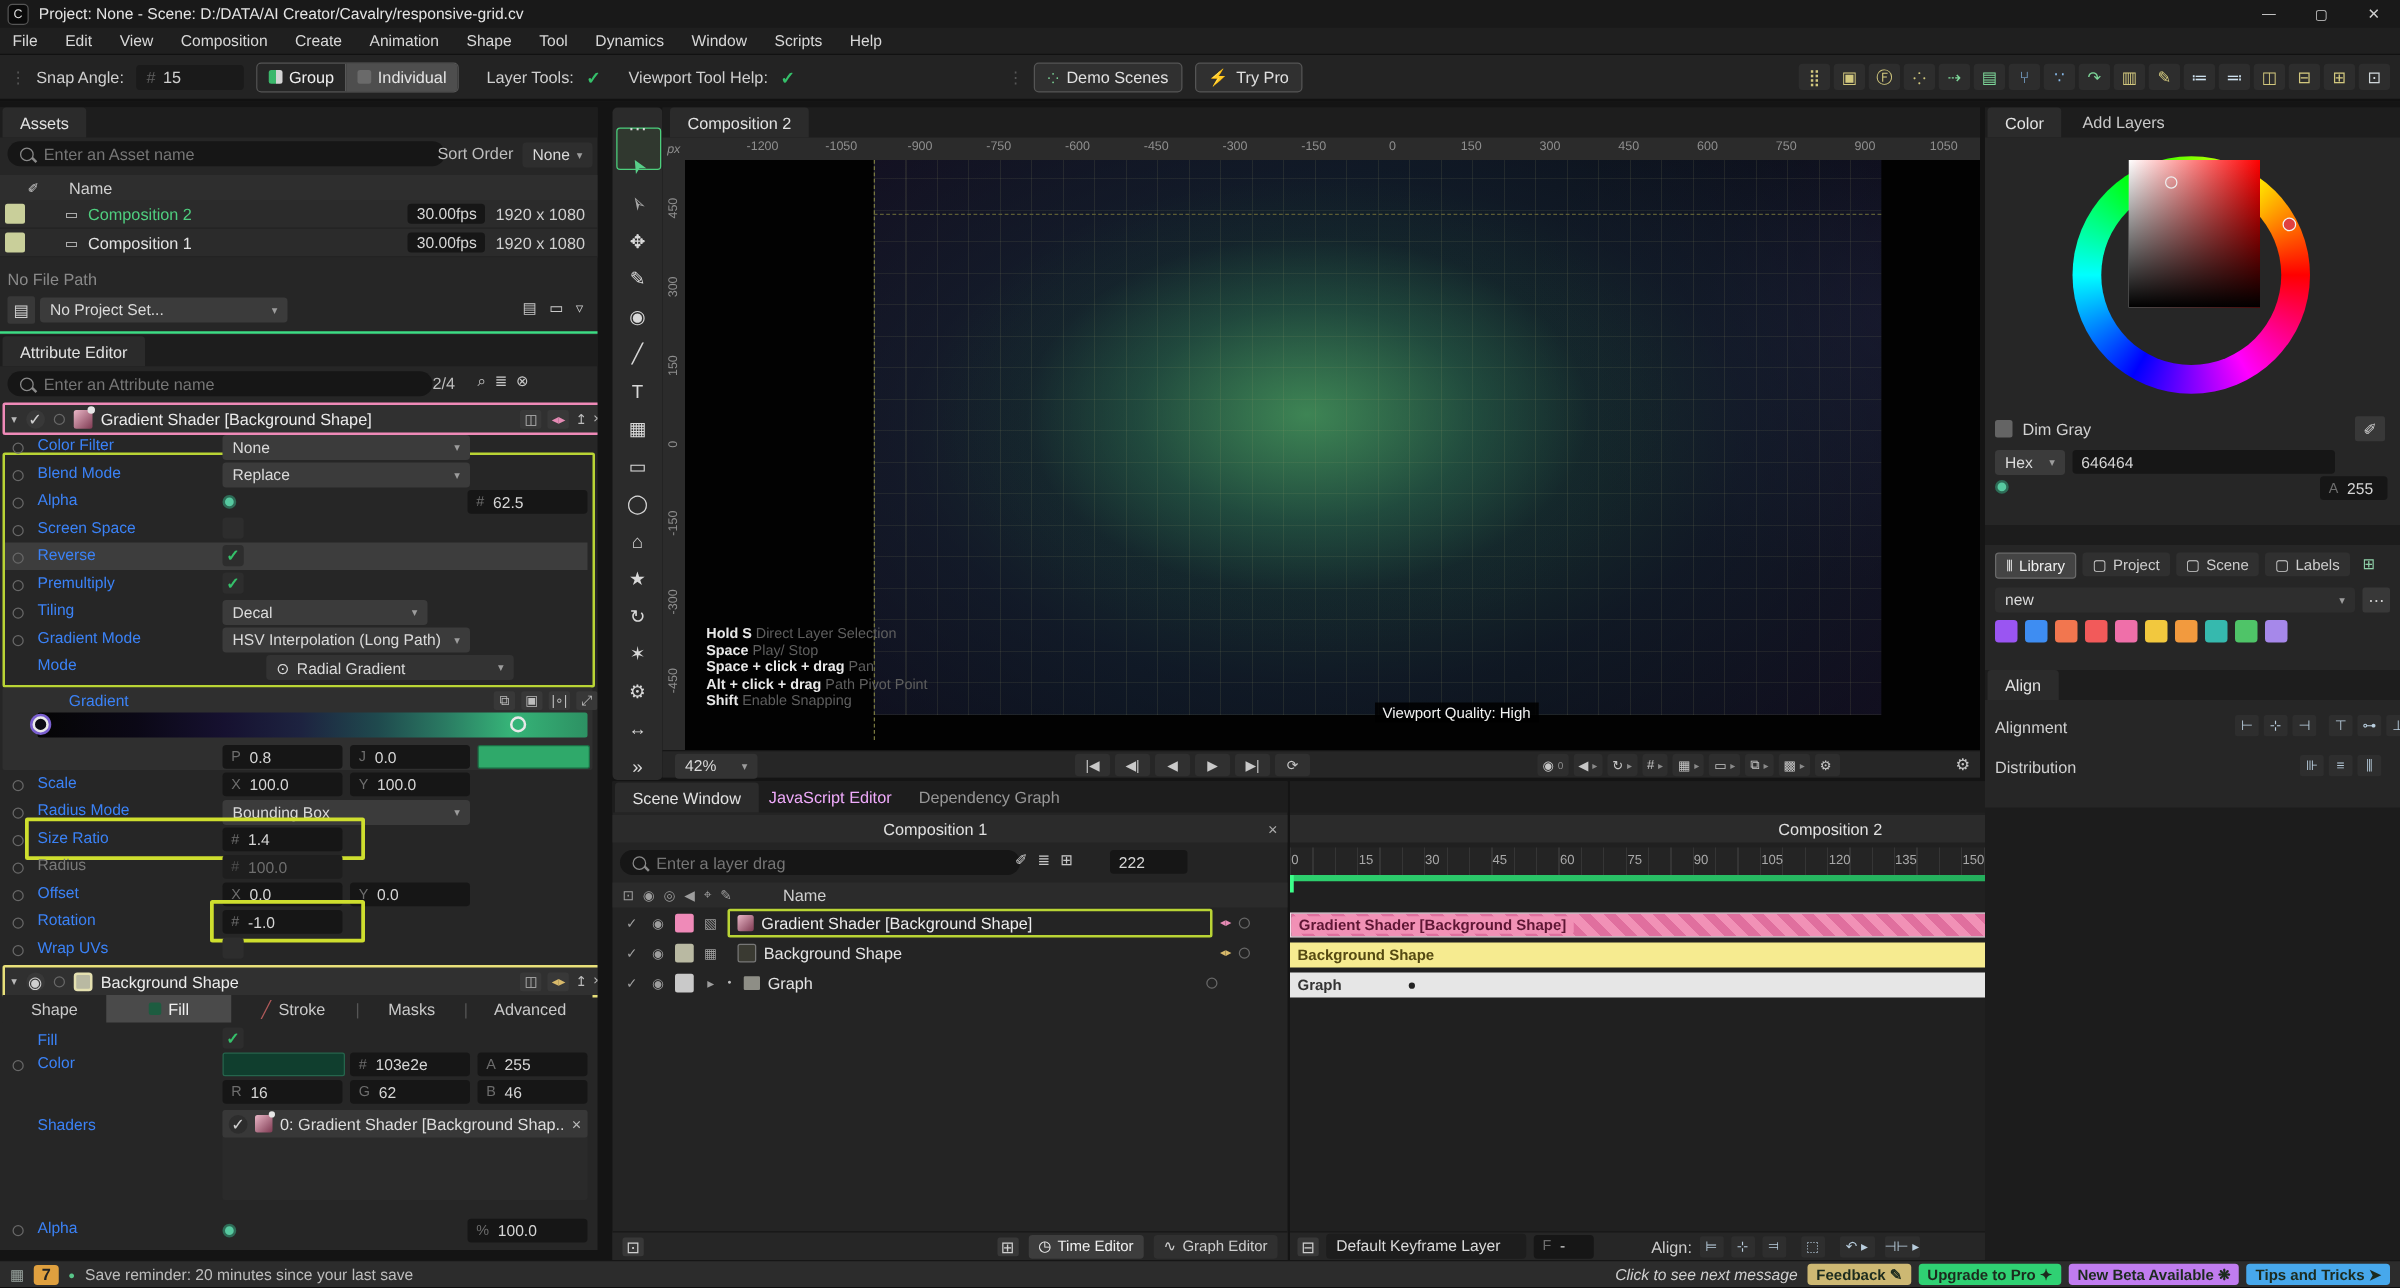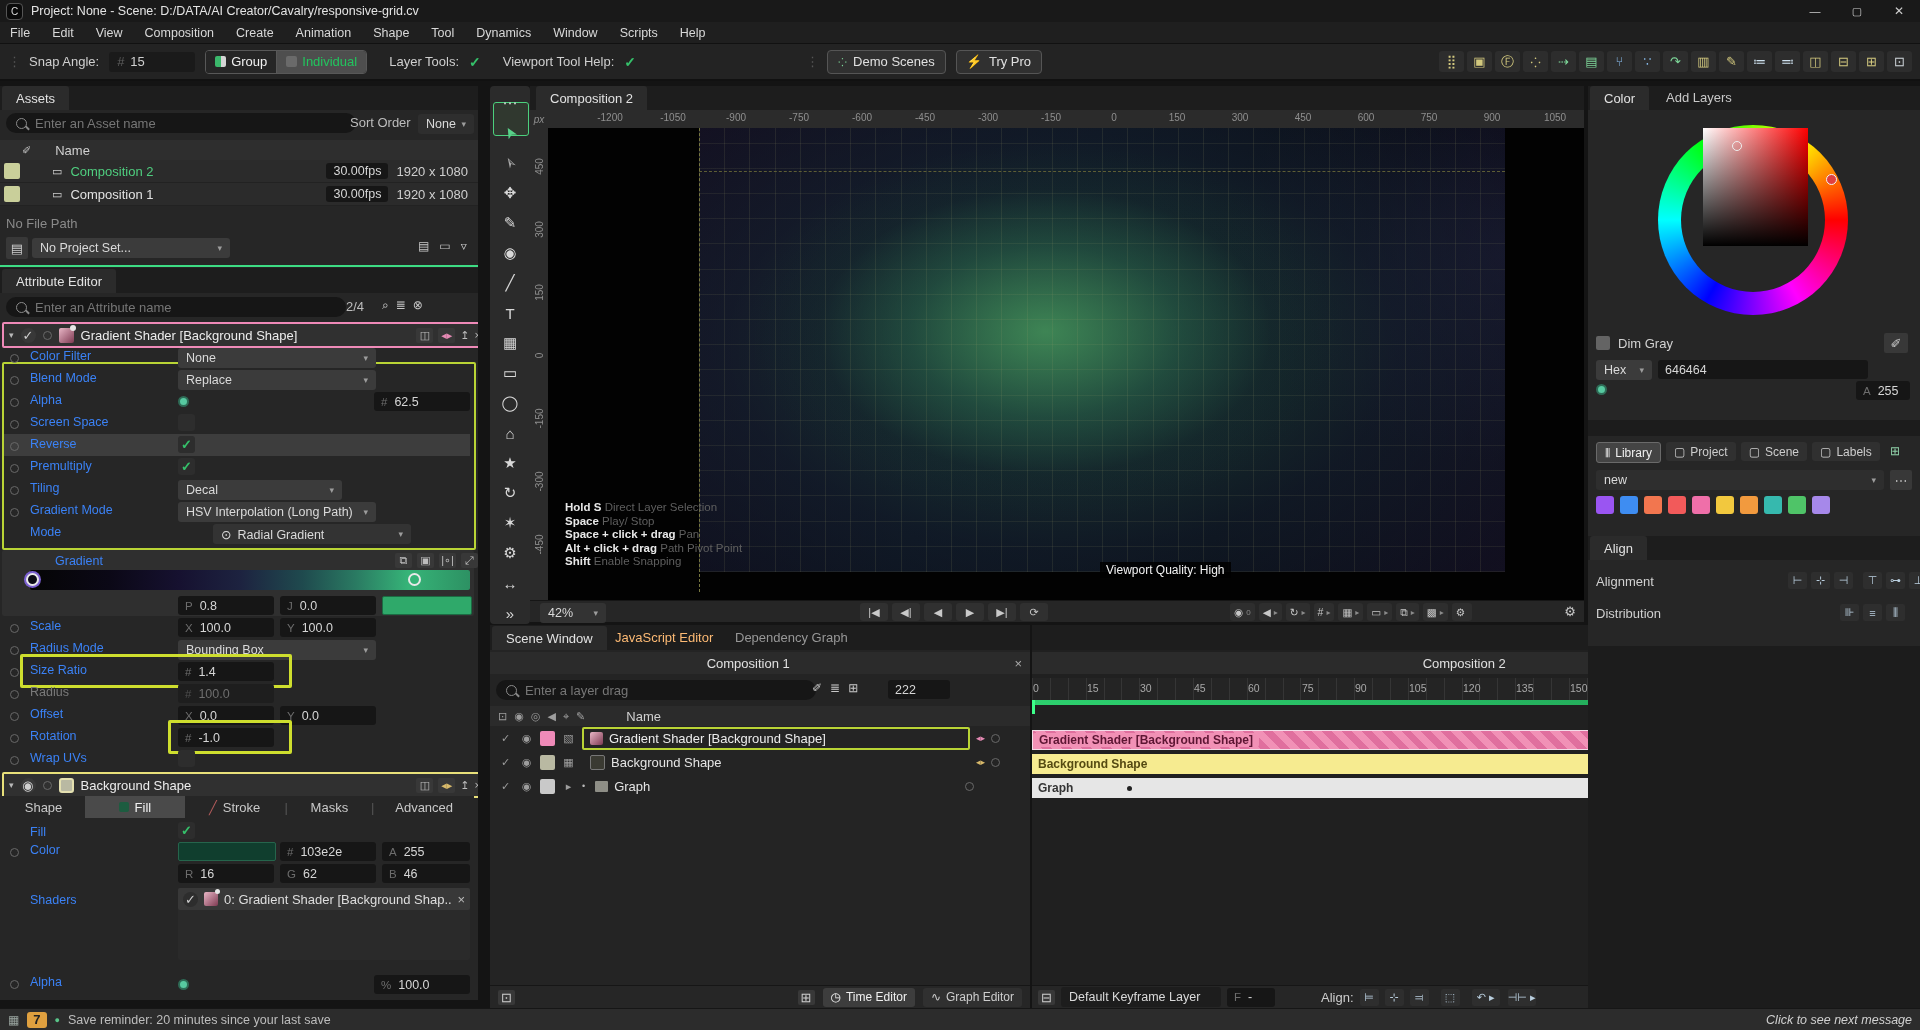--- a/index.html
+++ b/index.html
@@ -13,21 +13,21 @@
   #winbtns span{width:42px;height:22px;display:flex;align-items:center;justify-content:center;color:#cfcfcf;font-size:11px;}
   #winbtns span:last-child{font-size:12px;}
   #menubar{left:0;top:22px;width:1920px;height:22px;background:#1f1f1f;display:flex;align-items:center;gap:22px;padding-left:10px;box-sizing:border-box;color:#d8d8d8;font-size:12.5px;border-bottom:1px solid #111;}
   #topbar{left:0;top:44px;width:1920px;height:37px;background:#232323;border-bottom:2px solid #111;box-sizing:border-box;display:flex;align-items:center;padding:0 8px;gap:10px;}
   .grip{color:#565656;font-size:13px;letter-spacing:-2px;}
   .tb-label{color:#cfcfcf;font-size:13px;}
   .tb-field{background:#1a1a1a;border-radius:3px;height:20px;display:flex;align-items:center;padding:0 8px;gap:6px;width:70px;}
   .tb-field .pfx{color:#5f5f5f;}
   .seg{display:flex;border:1px solid #585858;border-radius:4px;overflow:hidden;height:22px;}
   .seg .s1{background:#262626;color:#f0f0f0;display:flex;align-items:center;gap:5px;padding:0 9px;border-right:1px solid #585858;}
-  .seg .s2{background:#4e4e4e;color:#22c55e;display:flex;align-items:center;gap:5px;padding:0 9px;}
+  .seg .s2{background:#4e4e4e;color:#e5e5e5;display:flex;align-items:center;gap:5px;padding:0 9px;}
   .mini-grid{width:11px;height:11px;background:
       linear-gradient(90deg,#3dc873 50%,#e8e8e8 50%);border-radius:2px;opacity:.9;}
   .mini-grid2{width:11px;height:11px;background:#6a6a6a;border-radius:2px;}
   .greencheck{color:#35c06a;font-weight:bold;font-size:14px;}
   .tb-btn{background:#303030;border:1px solid #555;border-radius:4px;height:22px;display:flex;align-items:center;gap:6px;padding:0 10px;color:#e0e0e0;}
   #tb-icons{margin-left:auto;display:flex;gap:3px;align-items:center;}
   .tbi{width:25px;height:21px;background:#2d2d2d;border-radius:3px;display:flex;align-items:center;justify-content:center;font-size:13px;}
   
   .panel-tab{background:#2b2b2b;color:#e2e2e2;font-size:13px;display:inline-flex;align-items:center;padding:0 14px;height:24px;border-radius:3px 3px 0 0;}
   .tabstrip{background:#1d1d1d;}
@@ -623,21 +623,21 @@
             <span style="color:#8b8b8b;font-size:8px"></span>
           </span>
         </div>
       <span class="r" style="right:8px;top:3px;color:#c6c6c6;">⚙</span>
     </div>
   </div>
 
   <div class="r" style="left:490px;top:625px;width:540px;height:383px;background:#242424;">
     <div class="r tabstrip" style="left:0;top:0;width:540px;height:25px;"></div>
     <span class="r panel-tab" style="left:2px;top:1px">Scene Window</span>
-    <span class="r" style="left:125px;top:5px;color:#fdba74">JavaScript Editor</span>
+    <span class="r" style="left:125px;top:5px;color:#f0abfc">JavaScript Editor</span>
     <span class="r" style="left:245px;top:5px;color:#979797">Dependency Graph</span>
     <div class="r" style="left:0;top:27px;width:540px;height:22px;background:#2b2b2b;display:flex;align-items:center;">
       <span style="flex:1;text-align:center;color:#e0e0e0">Composition 1</span>
       <span style="padding:0 8px;color:#aaa">×</span>
     </div>
     <div class="r search" style="left:6px;top:55px;width:300px;">
       <span class="mag"></span>
       <span>Enter a layer drag</span>
     </div>
     <span class="r" style="left:322px;top:56px;display:flex;gap:8px;color:#c9c9c9;font-size:12px;">
@@ -875,15 +875,22 @@
     </span>
   </div>
 
   <div class="r" id="statusbar">
     <span style="color:#9aa5a0;font-size:12px">▦</span>
     <span style="background:#dfa03f;color:#222;font-weight:bold;border-radius:3px;padding:0 6px;height:16px;display:flex;align-items:center;">7</span>
     <span style="color:#59c589;font-size:9px">●</span>
     <span style="color:#bdbdbd;font-size:12.5px">Save reminder: 20 minutes since your last save</span>
     <span style="flex:1"></span>
     <span style="color:#d0d0d0;font-style:italic;font-size:12.5px">Click to see next message</span>
+    <span style="display:flex;gap:6px;">
+
+    <span class="stbtn" style="background: rgb(205, 184, 115);">Feedback ✎</span>
+        <span class="stbtn" style="background: rgb(47, 209, 115);">Upgrade to Pro ✦</span>
+        <span class="stbtn" style="background: rgb(192, 124, 240);">New Beta Available ❋</span>
+        <span class="stbtn" style="background: rgb(71, 168, 236);">Tips and Tricks ➤</span>
+      </span>
   </div>
 
 </div>
 
 </body></html>

